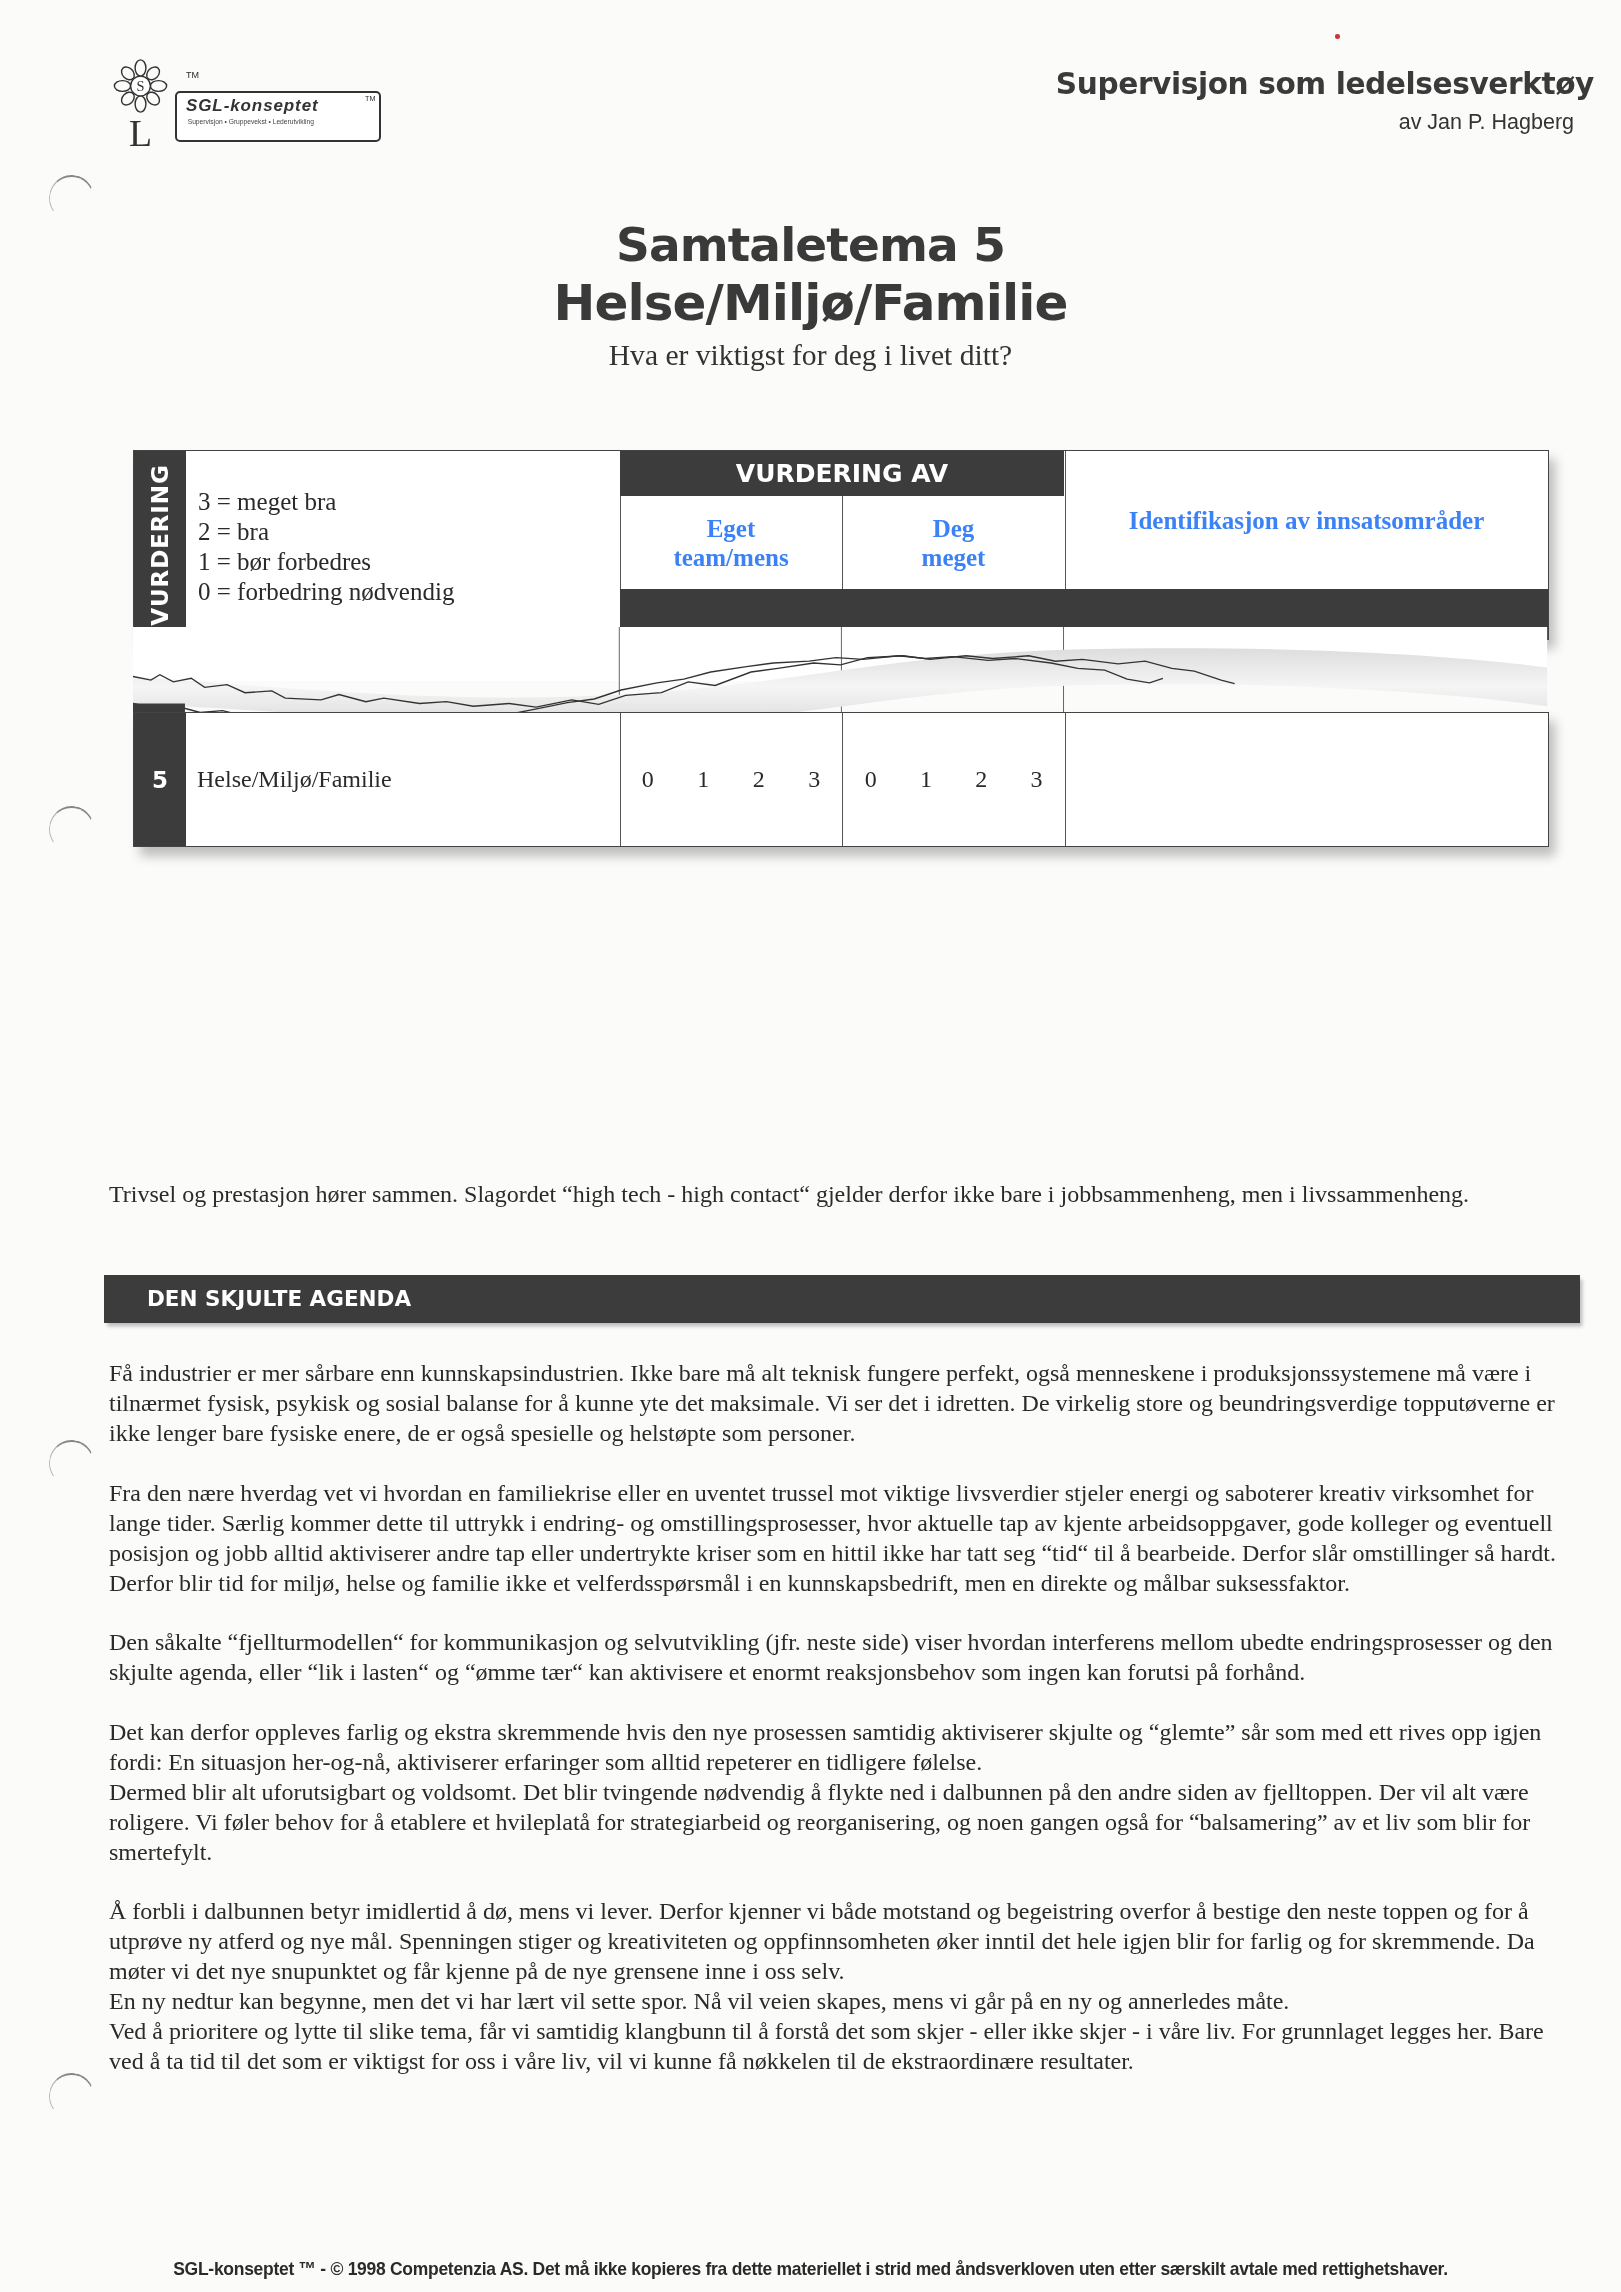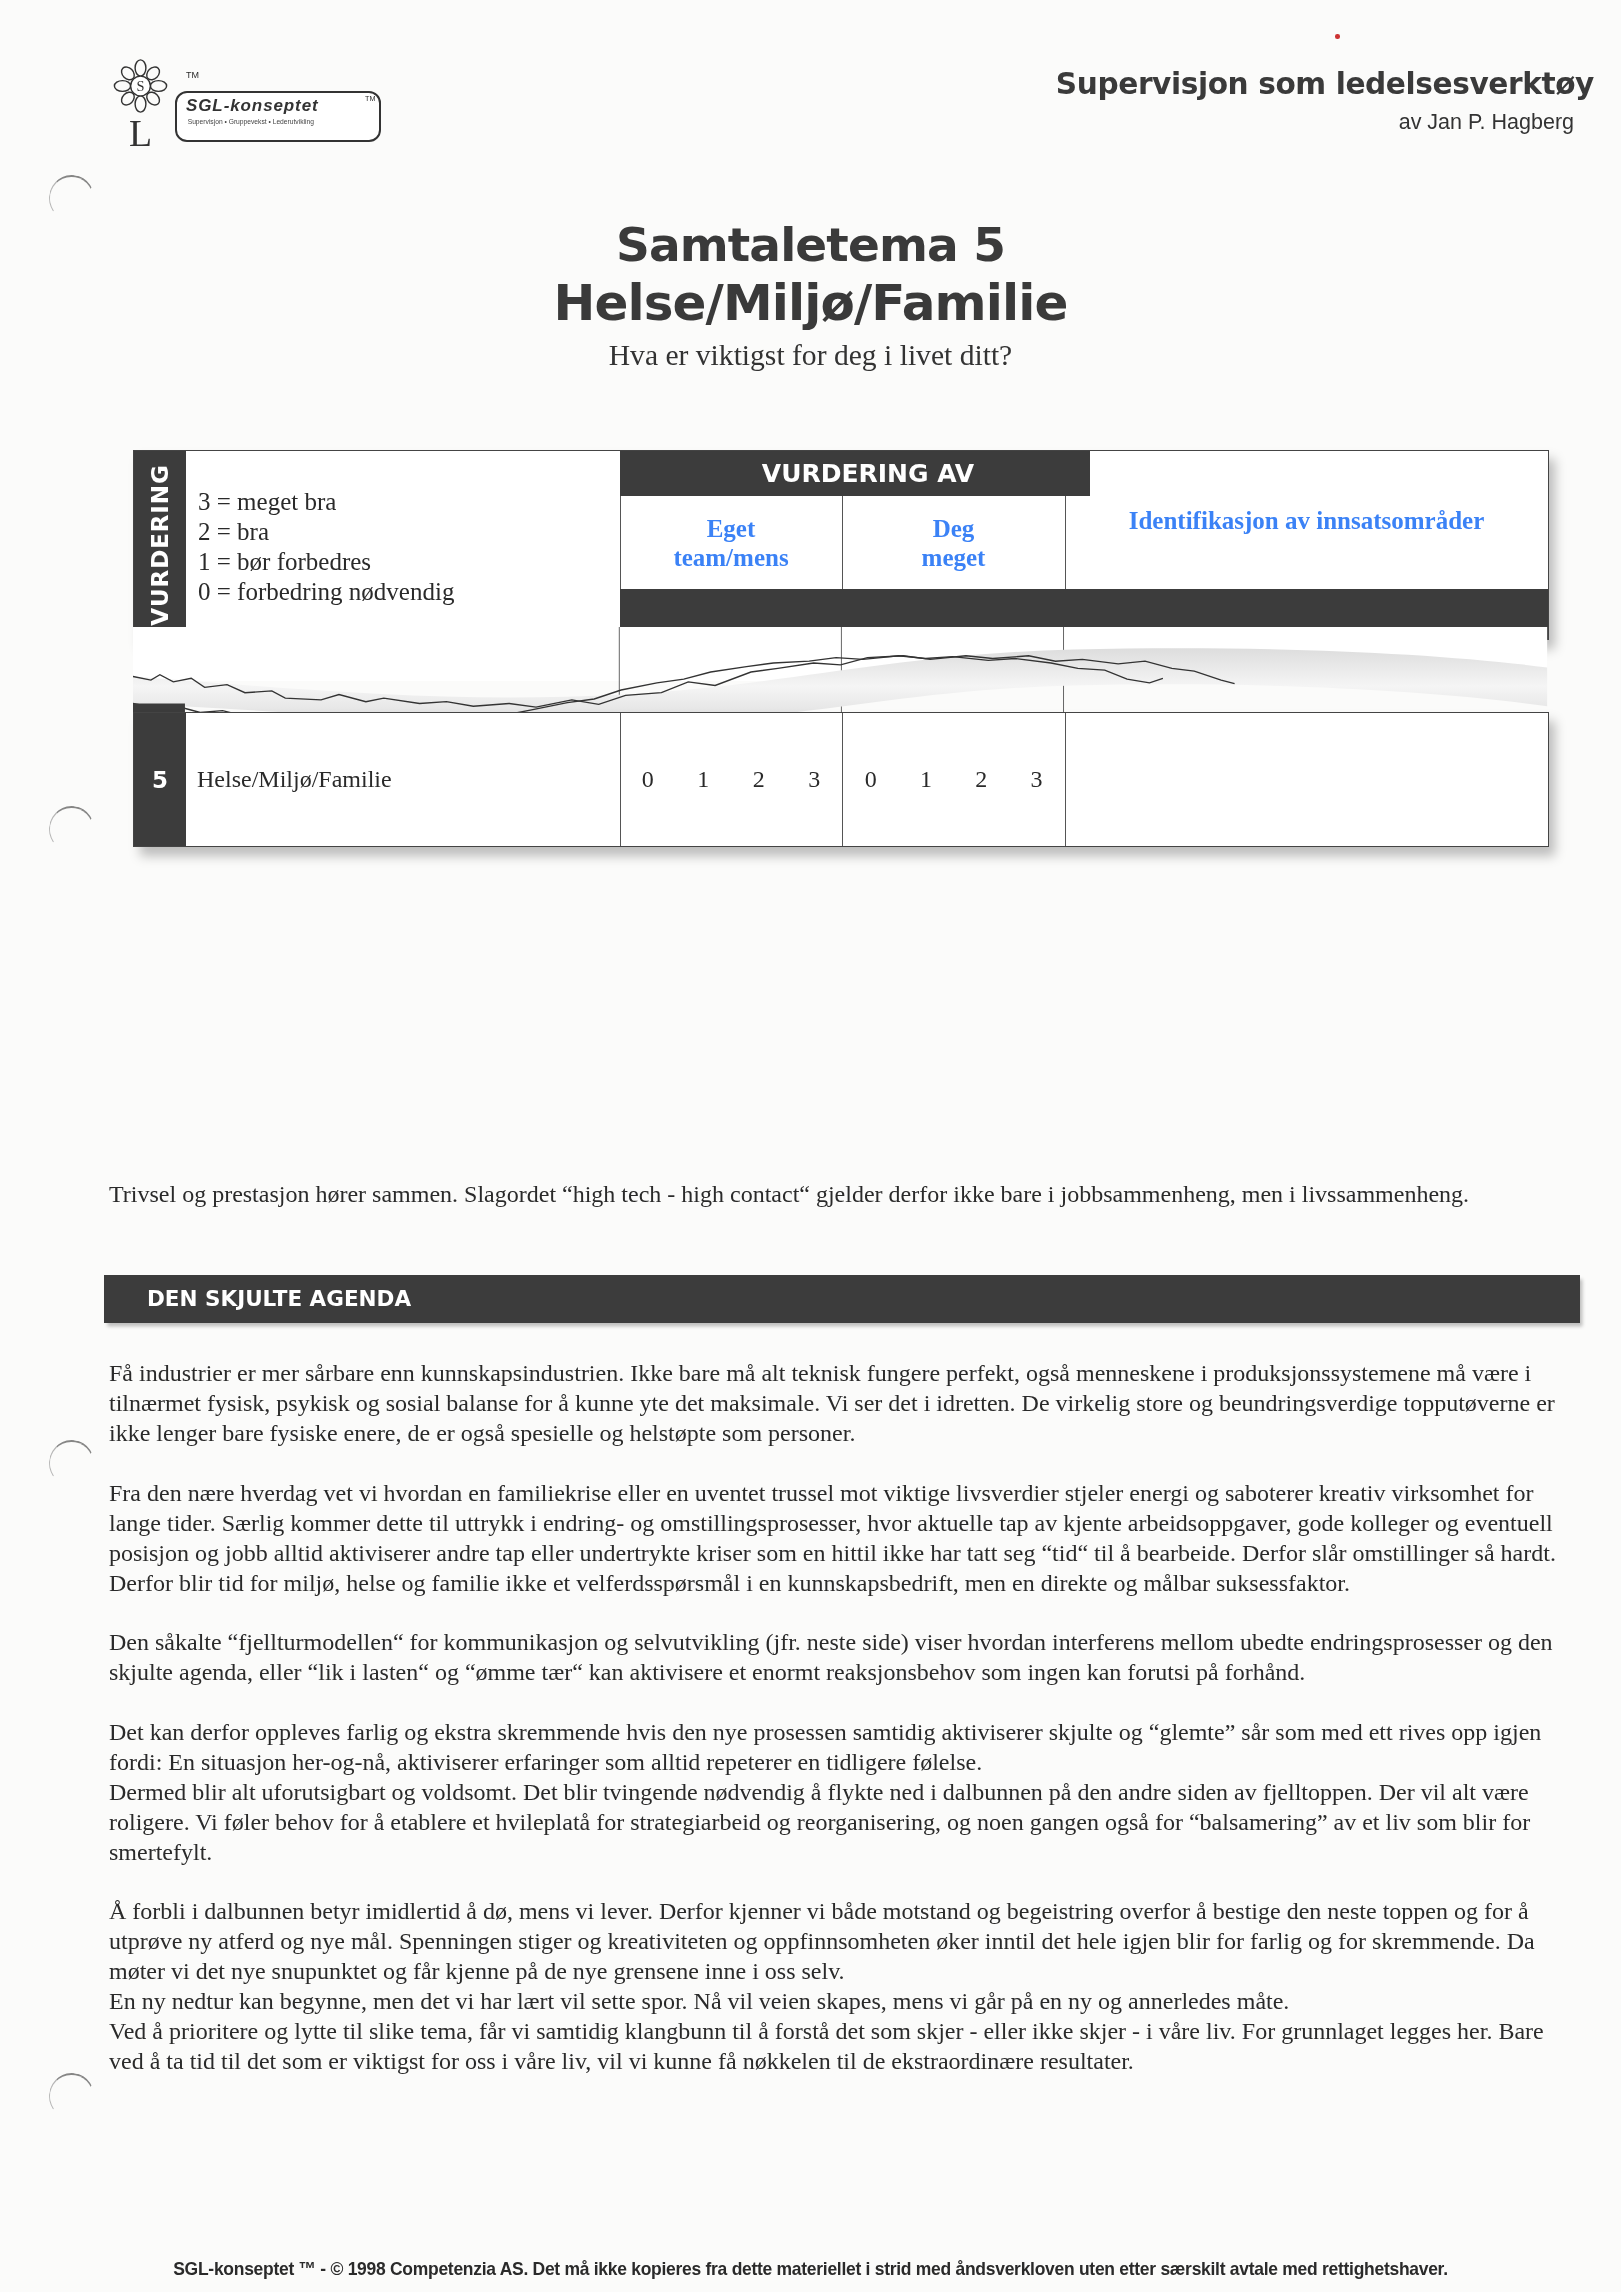--- a/index.html
+++ b/index.html
@@ -13,21 +13,21 @@
 
   
   .hole { position:absolute; left:49px; width:43px; height:43px; border-radius:50%;
           border-top:2.7px solid #555; border-left:1.8px solid #999; border-right:0.9px solid transparent; border-bottom:0.9px solid transparent;
           transform:rotate(10deg); opacity:.7; }
 
   
   .logo { left:100px; top:52px; width:287px; height:99px; }
   .logo .flower { position:absolute; left:9px; top:7.2px; width:63px; height:63px; }
   .logo .tm1 { position:absolute; left:86px; top:18px; font-family:"Liberation Sans",sans-serif; font-size:9px; }
-  .logo .box { position:absolute; left:75px; top:39px; width:202px; height:47px; border:2.7px solid #333; border-radius:12px;
+  .logo .box { position:absolute; left:75px; top:39px; width:202px; height:47px; border:2.7px solid #333; border-radius:5px;
                background:#fff; }
   .logo .brand { position:absolute; left:9px; top:2.7px; font-family:"Liberation Sans",sans-serif; font-weight:bold; font-style:italic;
                  font-size:17px; letter-spacing:0.9px; color:#333; }
   .logo .tagline { position:absolute; left:10.7px; top:25px; font-family:"Liberation Sans",sans-serif; font-size:6.7px; color:#444; white-space:nowrap; }
   .logo .tm2 { position:absolute; right:3.6px; top:0.9px; font-family:"Liberation Sans",sans-serif; font-size:7.2px; }
 
   .series-title { right:27px; top:67px; font-family:"DejaVu Sans", sans-serif; font-weight:bold; font-size:29.6px; color:#3a3a3a; letter-spacing:-0.4px; }
   .author { right:47px; top:110px; font-family:"Liberation Sans", sans-serif; font-size:21.5px; color:#333; }
 
   .title1 { left:0; width:1621px; top:217px; text-align:center; font-family:"DejaVu Sans",sans-serif; font-weight:bold; font-size:47px; color:#3a3a3a; letter-spacing:-0.9px; }
@@ -37,21 +37,21 @@
   
   .tbl { left:133px; width:1414px; box-shadow: 7.2px 9px 10.7px rgba(0,0,0,.25); background:#fff; border:1.8px solid #444; }
   .tbl-top { top:450px; height:188px; }
   .tbl-bottom { top:712px; height:133px; }
   .side-band { position:absolute; left:0; top:0; bottom:0; width:52px; background:#3c3c3c; }
   .vert-label { position:absolute; left:0; top:0; width:52px; height:100%; display:flex; align-items:center; justify-content:center; }
   .vert-label span { transform:rotate(-90deg); white-space:nowrap; color:#fff; font-family:"DejaVu Sans",sans-serif; font-weight:bold; font-size:23px; letter-spacing:0.9px; }
   .legend { position:absolute; left:64px; top:36px; font-size:25px; line-height:30px; color:#2a2a2a; }
   .col-line { position:absolute; top:0; bottom:0; width:0.9px; background:#555; }
   .hdr-vurd { position:absolute; left:486px; width:444px; top:0; height:45px; background:#3c3c3c; color:#fff; display:flex; align-items:center; justify-content:center;
-              font-family:"DejaVu Sans",sans-serif; font-weight:bold; font-size:25px;padding-left:26px; }
+              font-family:"DejaVu Sans",sans-serif; font-weight:bold; font-size:25px; }
   .colhdr { position:absolute; top:45px; height:93px; display:flex; align-items:center; justify-content:center; text-align:center; font-weight:bold; font-size:25px; line-height:29px; color:#3b82f6; }
   .bottom-band { position:absolute; left:486px; right:0; top:138px; height:50px; background:#3c3c3c; }
 
   .torn { left:133px; top:627px; width:1424px; height:99px; }
 
   .row-num { position:absolute; left:0; top:0; width:52px; height:100%; display:flex; align-items:center; justify-content:center;
              color:#fff; font-family:"DejaVu Sans",sans-serif; font-weight:bold; font-size:23px; }
   .row-label { position:absolute; left:63px; top:0; height:100%; display:flex; align-items:center; font-size:24px; }
   .scale { position:absolute; top:0; height:100%; display:flex; align-items:center; justify-content:space-around; font-size:24px; }
   .scale span { width:50px; text-align:center; }

